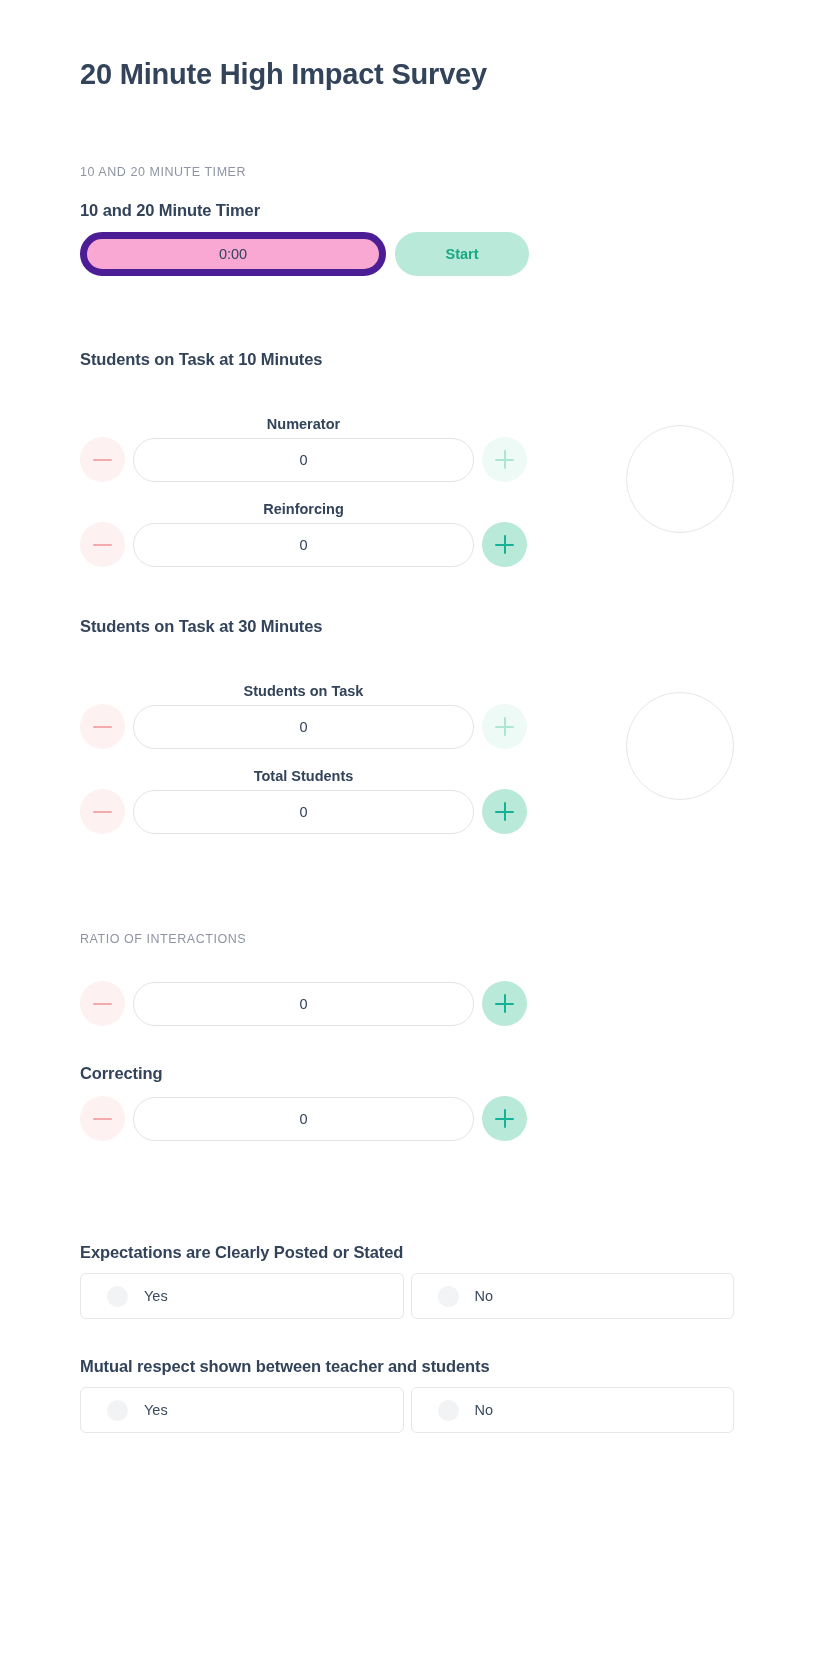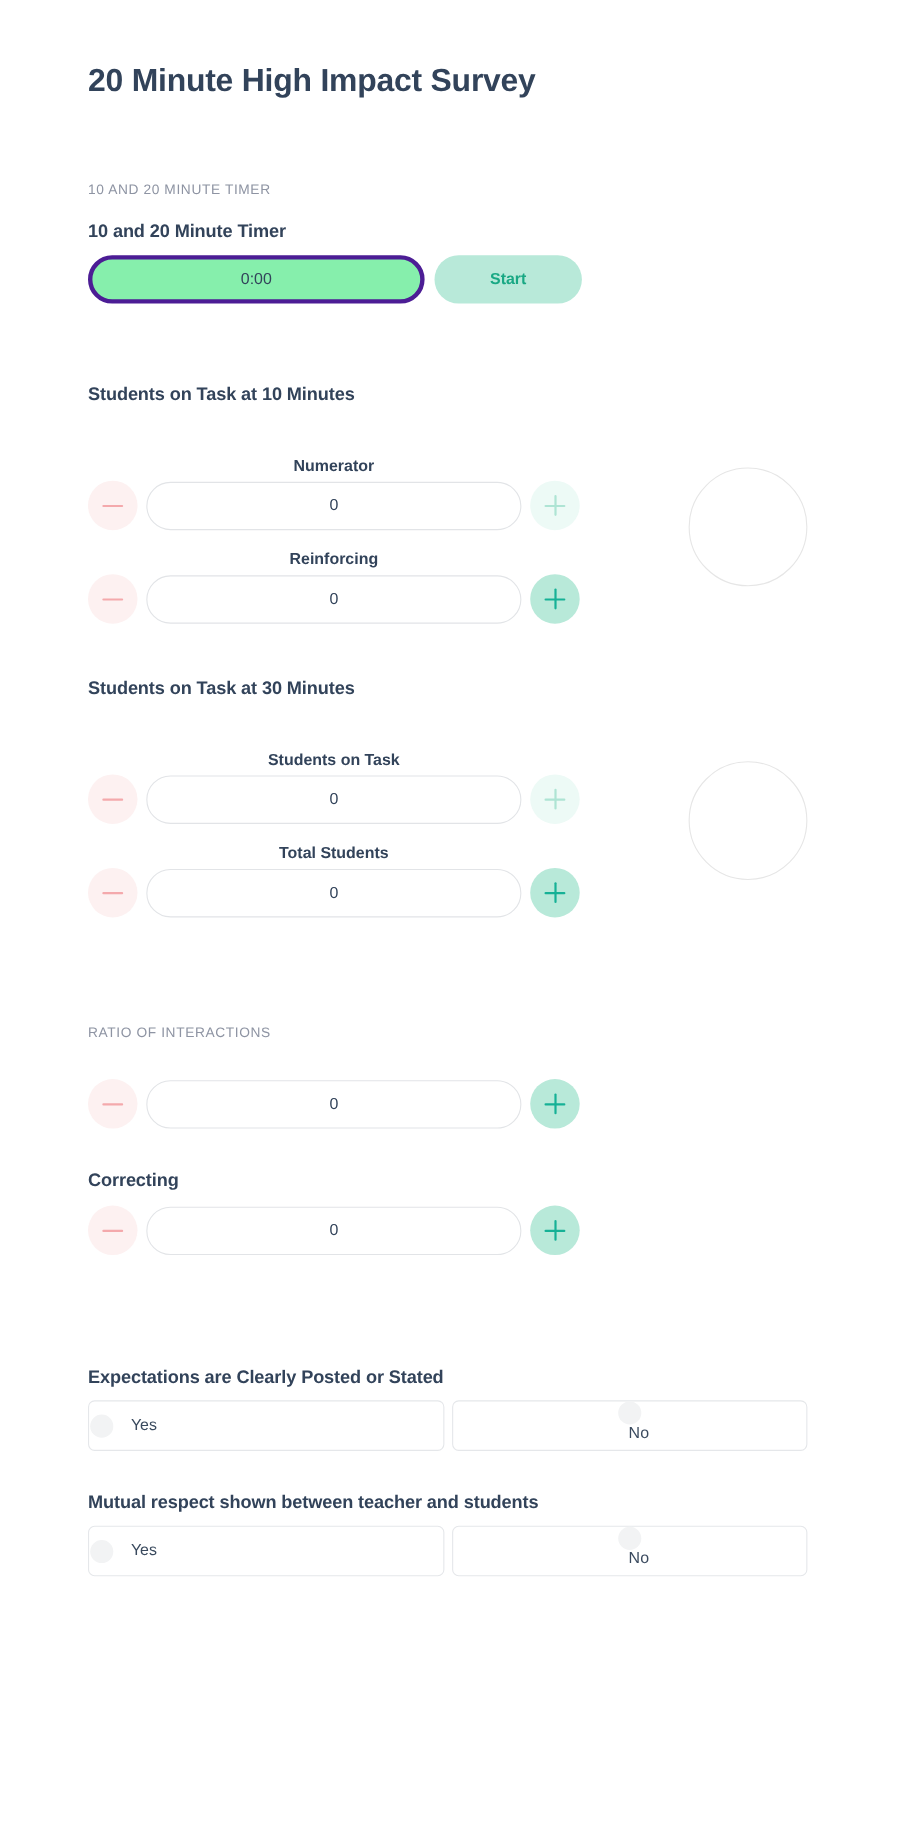--- a/index.html
+++ b/index.html
@@ -52,23 +52,23 @@
 
   
   .timer-row {
     display: flex;
     align-items: center;
     margin-top: 12px;
   }
   .timer-display {
     width: 306px;
     height: 44px;
-    border: 4px solid #4c1d95;
+    border: 7px solid #4c1d95;
     border-radius: 22px;
-    background: #86efac;
+    background: #f9a8d4;
     display: flex;
     align-items: center;
     justify-content: center;
     font-size: 14.5px;
     color: #32435A;
   }
   .timer-start {
     width: 134px;
     height: 44px;
     margin-left: 9px;
@@ -176,24 +176,24 @@
     margin-top: 11px;
   }
   .yesno-option {
     width: 340px;
     height: 46px;
     border: 1px solid #E5E7EA;
     border-radius: 6px;
     background: #FFFFFF;
     display: flex;
     align-items: center;
-    padding-left: 1px;
+    padding-left: 26px;
     cursor: pointer;
   }
-  .yesno-option + .yesno-option { margin-left: 7px; flex-direction: column; }
+  .yesno-option + .yesno-option { margin-left: 7px; }
   .radio-dot {
     width: 21px;
     height: 21px;
     border-radius: 50%;
     background: #F2F3F4;
     flex: 0 0 auto;
   }
   .yesno-text {
     margin-left: 16px;
     font-size: 14.5px;

